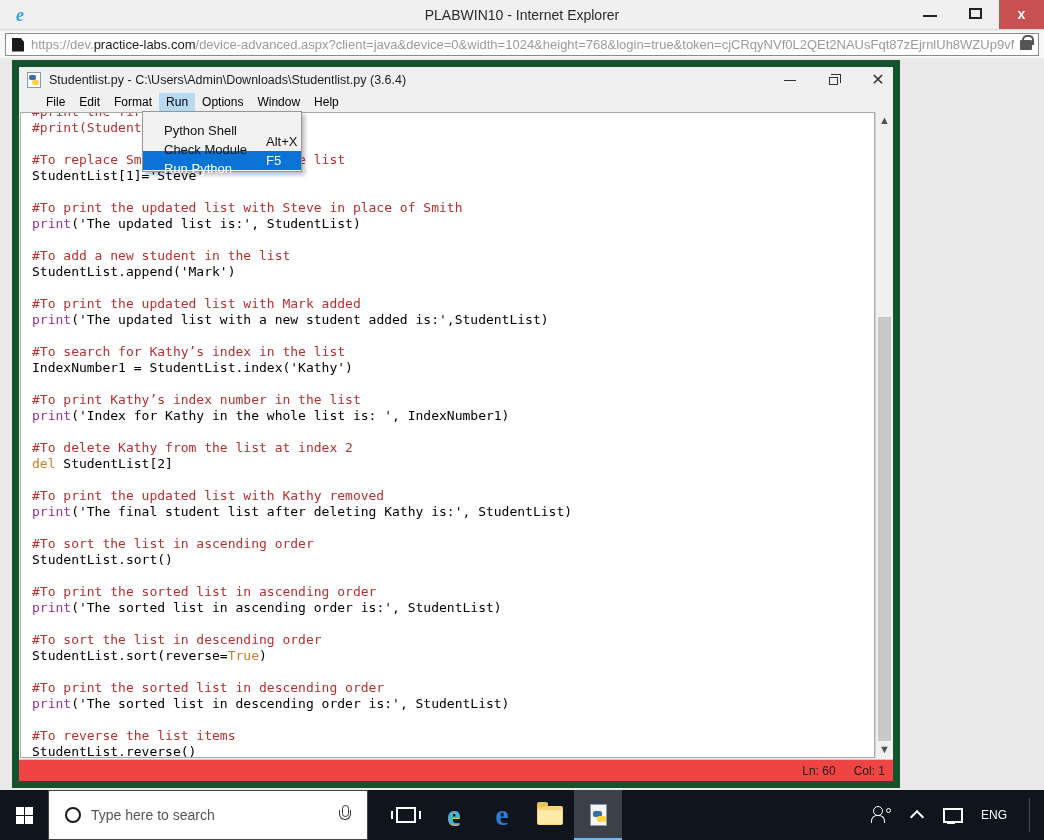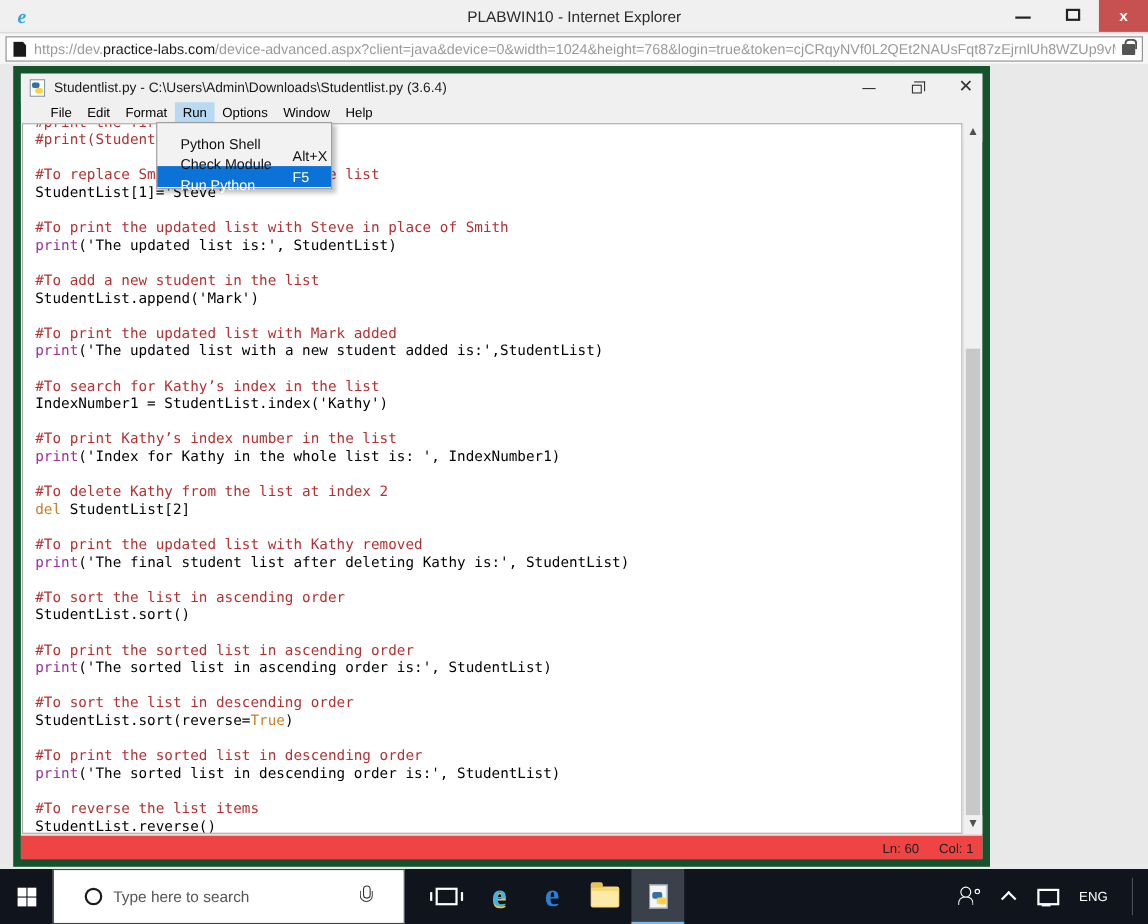--- a/index.html
+++ b/index.html
@@ -69,21 +69,21 @@
   .dd-item { height:19px; display:flex; align-items:center; font-size:13px; color:#111; padding-left:21px; }
   .dd-item .dd-label { width:102px;margin-top:16px; }
   .dd-item .dd-accel { flex:1; }
   .dd-item.hl { background:#0b72d8; color:#fff; }
 
   
   .taskbar { position:absolute; left:0; bottom:0; width:1044px; height:50px; background:#10151d; display:flex; align-items:stretch; }
   .tb-start { width:48px; display:flex; align-items:center; justify-content:center; }
   .win-logo { width:17px; height:17px; display:grid; grid-template-columns:8px 8px; grid-template-rows:8px 8px; gap:1px; }
   .win-logo span { background:#fff; }
-  .tb-search { width:320px; background:#fff; display:flex; align-items:center; padding:0 28px; gap:10px; border:1px solid #444; }
+  .tb-search { width:320px; background:#fff; display:flex; align-items:center; padding:0 16px; gap:10px; border:1px solid #444; }
   .cortana-ring { width:16px; height:16px; border:2.5px solid #1b1b1b; border-radius:50%; flex:0 0 auto; }
   .tb-search-text { flex:1; font-size:14px; color:#555; }
   .mic { position:relative; width:12px; height:20px; flex:0 0 auto; }
   .mic:before { content:""; position:absolute; left:3px; top:0; width:5px; height:10px; border:1.5px solid #333; border-radius:4px; }
   .mic:after { content:""; position:absolute; left:0; top:5px; width:10px; height:9px; border:1.5px solid #333; border-top:none; border-radius:0 0 7px 7px; }
   .tb-icons { display:flex; align-items:stretch; margin-left:14px; }
   .tb-icon { width:48px; display:flex; align-items:center; justify-content:center; position:relative; }
   .taskview { width:20px; height:16px; border:2px solid #fff; position:relative; background:transparent; }
   .taskview:before { content:""; position:absolute; left:-7px; top:2px; width:3px; height:8px; border-left:2px solid #fff; }
   .taskview:after { content:""; position:absolute; right:-7px; top:2px; width:3px; height:8px; border-right:2px solid #fff; }

